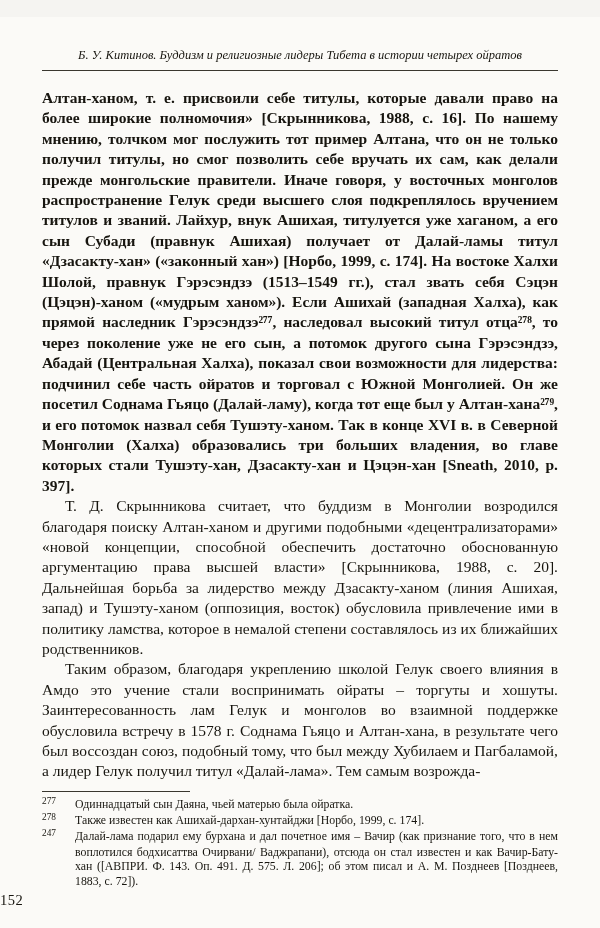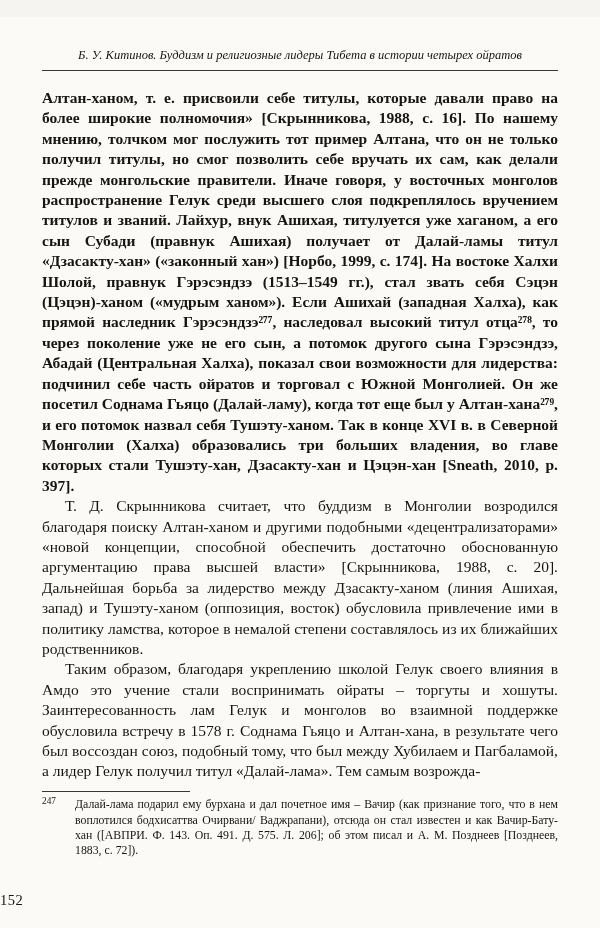--- a/index.html
+++ b/index.html
@@ -83,21 +83,27 @@
 
   <main class="body-text" lang="ru">
     <p class="para continuation">Алтан-ханом, т. е. присвоили себе титулы, которые давали право на более широкие полномочия» [Скрынникова, 1988, с. 16]. По нашему мнению, толчком мог послужить тот пример Алтана, что он не только получил титулы, но смог позволить себе вручать их сам, как делали прежде монгольские правители. Иначе говоря, у восточных монголов распространение Гелук среди высшего слоя подкреплялось вручением титулов и званий. Лайхур, внук Ашихая, титулуется уже хаганом, а его сын Субади (правнук Ашихая) получает от Далай-ламы титул «Дзасакту-хан» («законный хан») [Норбо, 1999, с. 174]. На востоке Халхи Шолой, правнук Гэрэсэндзэ (1513–1549 гг.), стал звать себя Сэцэн (Цэцэн)-ханом («мудрым ханом»). Если Ашихай (западная Халха), как прямой наследник Гэрэсэндзэ²⁷⁷, наследовал высокий титул отца²⁷⁸, то через поколение уже не его сын, а потомок другого сына Гэрэсэндзэ, Абадай (Центральная Халха), показал свои возможности для лидерства: подчинил себе часть ойратов и торговал с Южной Монголией. Он же посетил Соднама Гьяцо (Далай-ламу), когда тот еще был у Алтан-хана²⁷⁹, и его потомок назвал себя Тушэту-ханом. Так в конце XVI в. в Северной Монголии (Халха) образовались три больших владения, во главе которых стали Тушэту-хан, Дзасакту-хан и Цэцэн-хан [Sneath, 2010, p. 397].</p>
     <p class="para">Т. Д. Скрынникова считает, что буддизм в Монголии возродился благодаря поиску Алтан-ханом и другими подобными «децентрализаторами» «новой концепции, способной обеспечить достаточно обоснованную аргументацию права высшей власти» [Скрынникова, 1988, с. 20]. Дальнейшая борьба за лидерство между Дзасакту-ханом (линия Ашихая, запад) и Тушэту-ханом (оппозиция, восток) обусловила привлечение ими в политику ламства, которое в немалой степени составлялось из их ближайших родственников.</p>
     <p class="para">Таким образом, благодаря укреплению школой Гелук своего влияния в Амдо это учение стали воспринимать ойраты – торгуты и хошуты. Заинтересованность лам Гелук и монголов во взаимной поддержке обусловила встречу в 1578 г. Соднама Гьяцо и Алтан-хана, в результате чего был воссоздан союз, подобный тому, что был между Хубилаем и Пагбаламой, а лидер Гелук получил титул «Далай-лама». Тем самым возрожда-</p>
   </main>
 
   <footer class="footnotes">
     <div class="footnote-rule"></div>
 
+    <div class="footnote">
+      <span class="fn-num">277</span><span class="fn-text">Одиннадцатый сын Даяна, чьей матерью была ойратка.</span>
+    </div>
 
+    <div class="footnote">
+      <span class="fn-num">278</span><span class="fn-text">Также известен как Ашихай-дархан-хунтайджи [Норбо, 1999, с. 174].</span>
+    </div>
 
     <div class="footnote">
       <span class="fn-num">247</span><span class="fn-text">Далай-лама подарил ему бурхана и дал почетное имя – Вачир (как признание того, что в нем воплотился бодхисаттва Очирвани/ Ваджрапани), отсюда он стал известен и как Вачир-Бату-хан ([АВПРИ. Ф. 143. Оп. 491. Д. 575. Л. 206]; об этом писал и А. М. Позднеев [Позднеев, 1883, с. 72]).</span>
     </div>
   </footer>
 
   <div class="page-number">152</div>
 
 </div>
 

